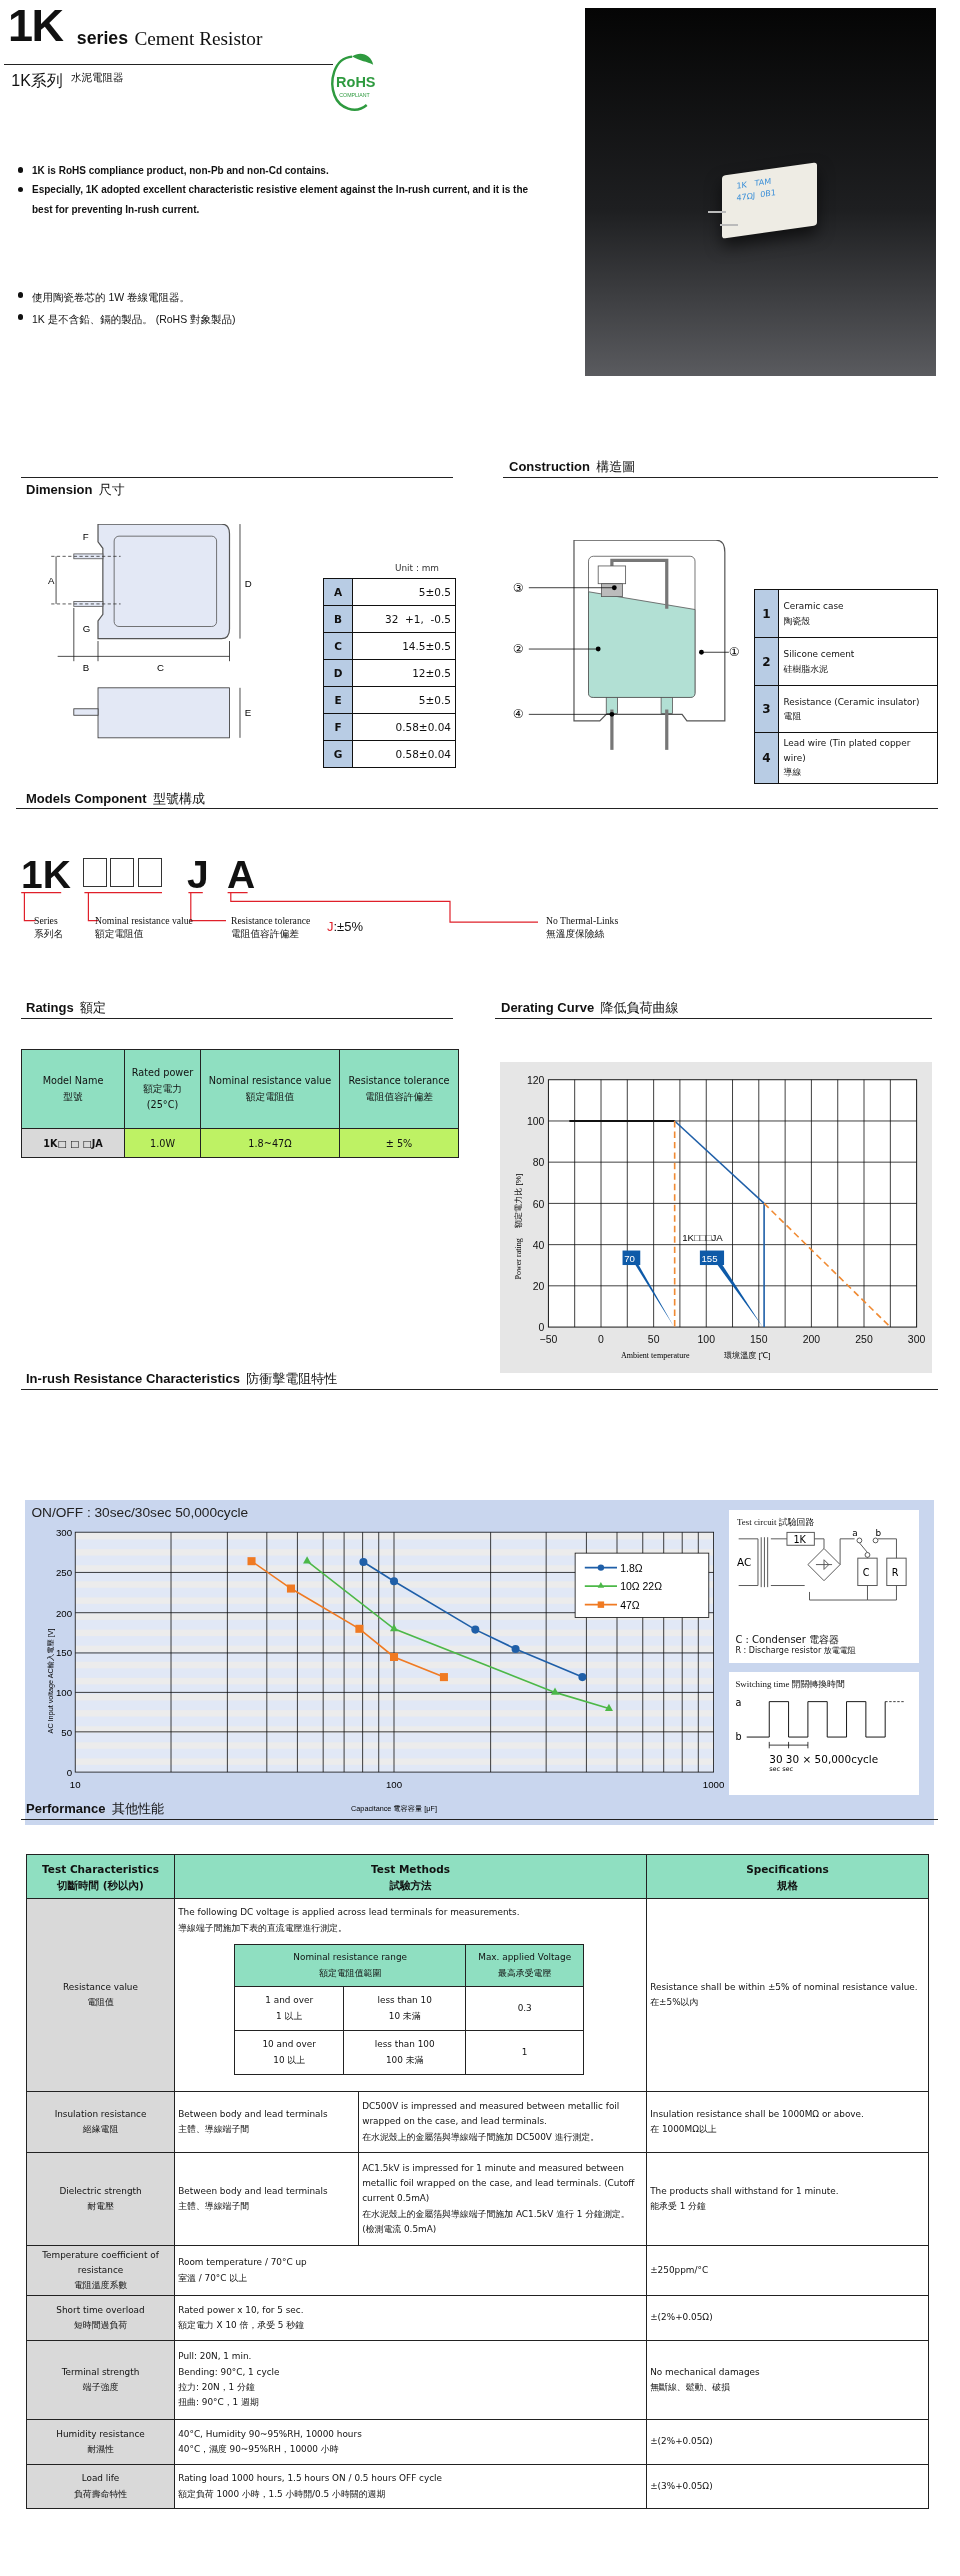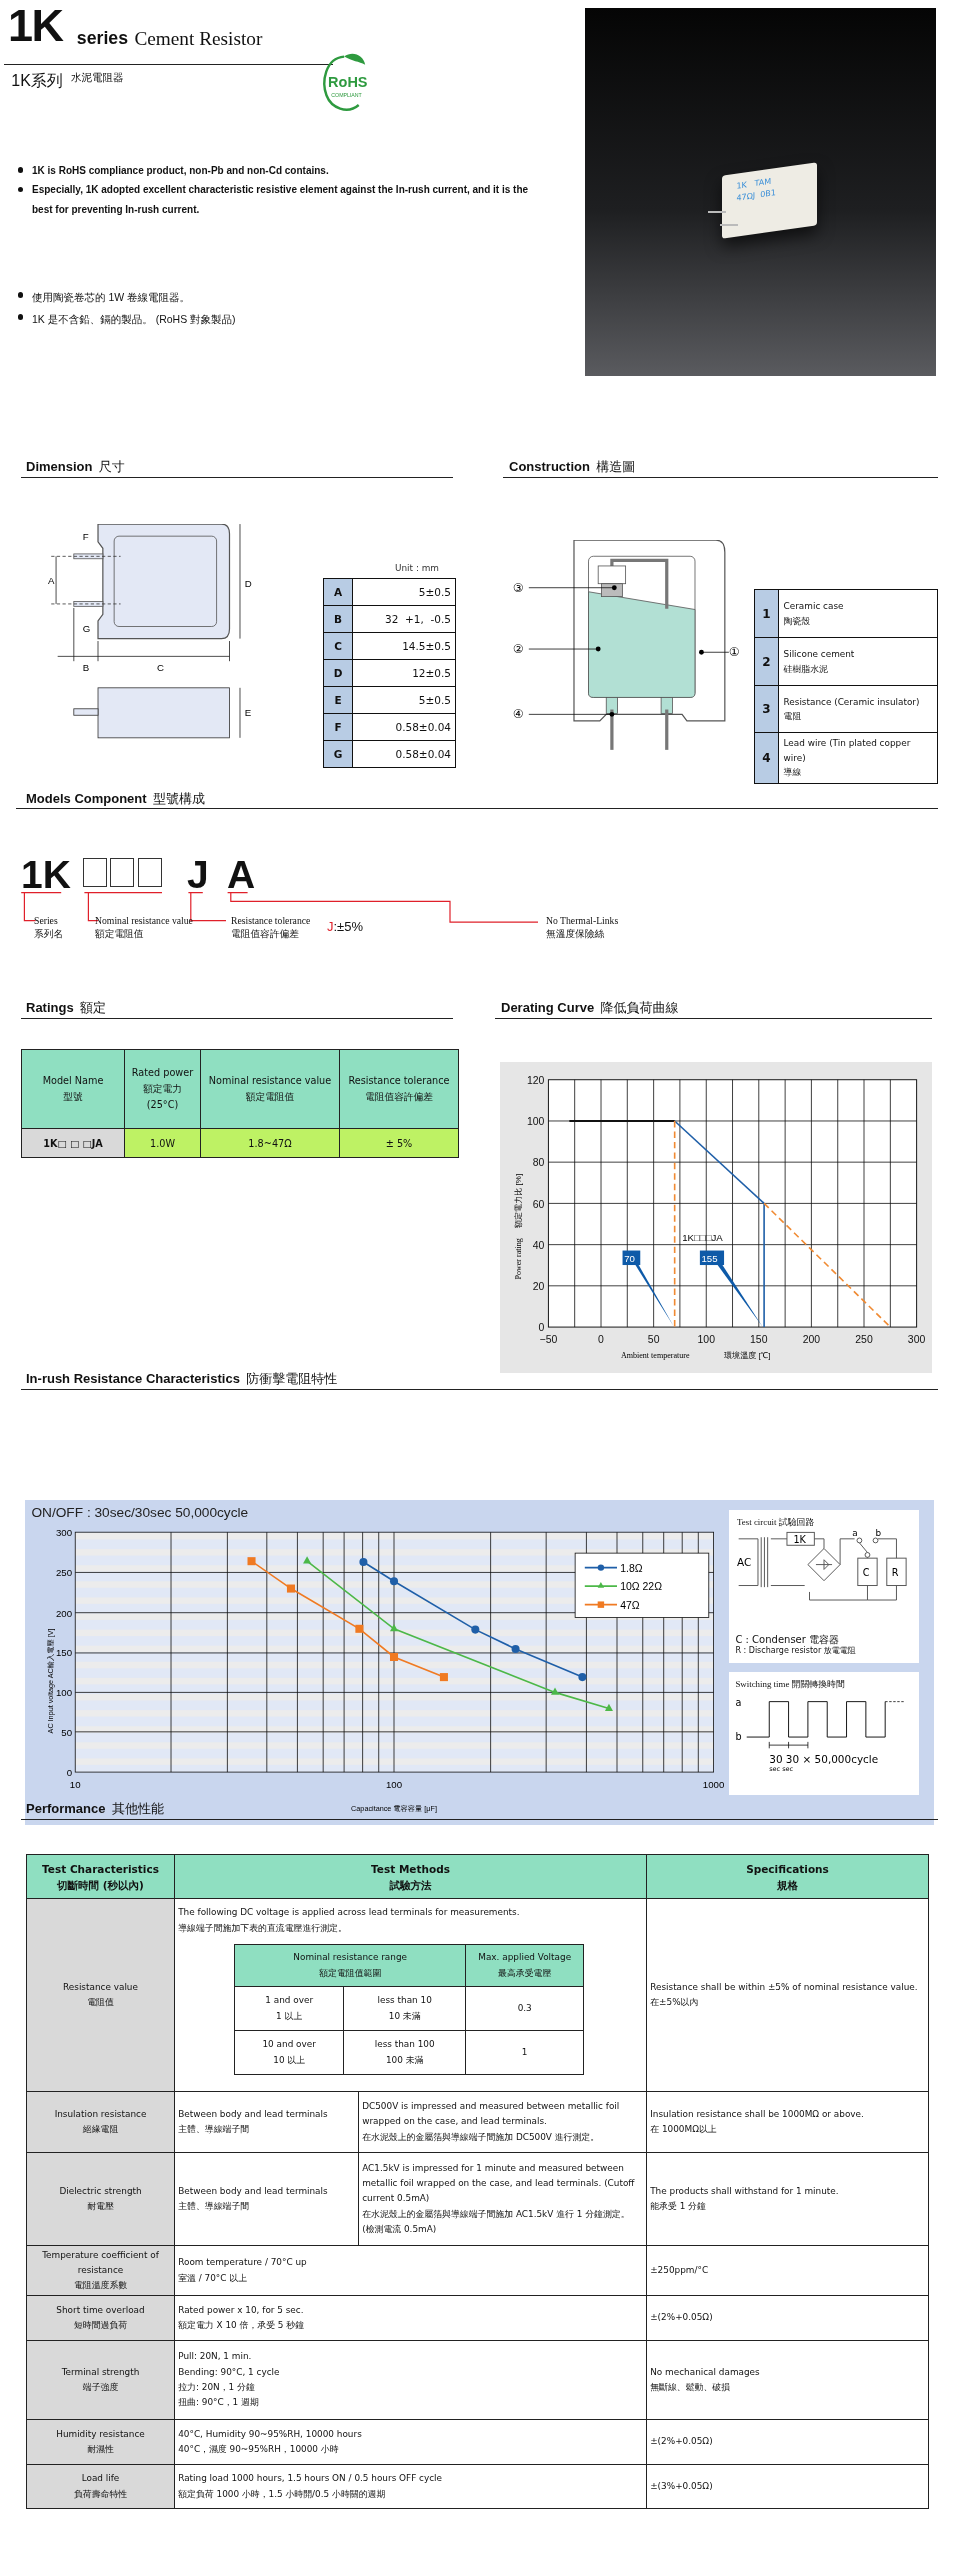--- a/index.html
+++ b/index.html
@@ -44,21 +44,21 @@
 <div class="abs" style="left:8px; top:0px; height:52px; display:flex; align-items:flex-end;">
   <span class="brand-1k">1K</span>
   <span class="brand-series" style="margin-left:14.5px; margin-bottom:3.2px;">series</span>
   <span class="brand-cement" style="margin-bottom:1.6px;">Cement Resistor</span>
 </div>
 <div class="rule" style="left:4px; top:64px; width:329px; height:0.8px;"></div>
 <div class="abs" style="left:11.3px; top:71px; display:flex; align-items:flex-start;">
   <span style="font-family:'Liberation Sans',sans-serif; font-size:16px;">1K系列</span>
   <span style="font-size:10.5px; margin-left:8px; margin-bottom:1.6px;">水泥電阻器</span>
 </div>
-<div class="abs" style="left:320px; top:50px; width:48px; height:68px;text-align:center;">
+<div class="abs" style="left:328px; top:50px; width:48px; height:68px;text-align:center;">
   <svg width="50" height="68" viewBox="0 0 62 84">
     <path d="M30 8 C 6 10 2 40 8 56 C 14 72 34 80 48 68" fill="none" stroke="#2e9a3f" stroke-width="3"></path>
     <path d="M30 8 C 40 0 54 6 56 18 C 48 14 40 14 30 8 Z" fill="#2e9a3f"></path>
     <text x="10" y="46" font-family="Liberation Sans, sans-serif" font-weight="bold" font-size="18" fill="#2e9a3f">RoHS</text>
     <text x="14" y="58" font-family="Liberation Sans, sans-serif" font-size="6.5" fill="#2e9a3f">COMPLIANT</text>
   </svg>
 </div>
 
 <ul class="abs bullets" style="left:16px; top:161px; width:532px;">
   <li>1K is RoHS compliance product, non-Pb and non-Cd contains.</li>
@@ -71,21 +71,21 @@
 
 <div class="abs" style="left:585px; top:8px; width:351px; height:368px; background: linear-gradient(180deg, #050505 0%, #1e1f21 55%, #5a5b5f 100%);">
   <div style="position:absolute; left:137px; top:161px; width:95px; height:63px; background:#eeece4; border-radius:3.2px; transform: skewY(-8deg); box-shadow: 0 8px 16px rgba(0,0,0,.6);">
     <div style="color:#3a8fd8; font-size:8px; padding:8px 0 0 14.5px; white-space:pre;">1K   TAM</div>
     <div style="color:#3a8fd8; font-size:8px; padding:3.2px 0 0 14.5px; white-space:pre;">47ΩJ  0B1</div>
   </div>
   <div style="position:absolute; left:123px; top:203px; width:17.7px; height:1.6px; background:#bbb;"></div>
   <div style="position:absolute; left:135px; top:216px; width:17.7px; height:1.6px; background:#bbb;"></div>
 </div>
 
-<div class="sec-title" style="left:26px; top:458px;">
+<div class="sec-title" style="left:26px; top:481px;">
   <span>Dimension</span><span class="zh">尺寸</span>
 </div>
 <div class="rule" style="left:21px; top:477px; width:432px; height:0.8px;"></div>
 
 <svg class="abs" style="left:48px; top:524px;" width="242" height="226" viewBox="0 0 300 280">
   <path d="M62 0 L215 0 Q225 0 225 12 L225 130 Q225 142 215 142 L62 142 L62 120 L68 112 L68 30 L62 22 Z" fill="#e3e8f5" stroke="#555" stroke-width="1.5"></path>
   <rect x="82" y="15" width="127" height="112" rx="6" fill="#e3e8f5" stroke="#555"></rect>
   <rect x="32" y="37" width="36" height="6" fill="#e3e8f5" stroke="#555"></rect>
   <rect x="32" y="96" width="36" height="6" fill="#e3e8f5" stroke="#555"></rect>
   <line x1="4" y1="40" x2="90" y2="40" stroke="#333" stroke-dasharray="4 3"></line>

